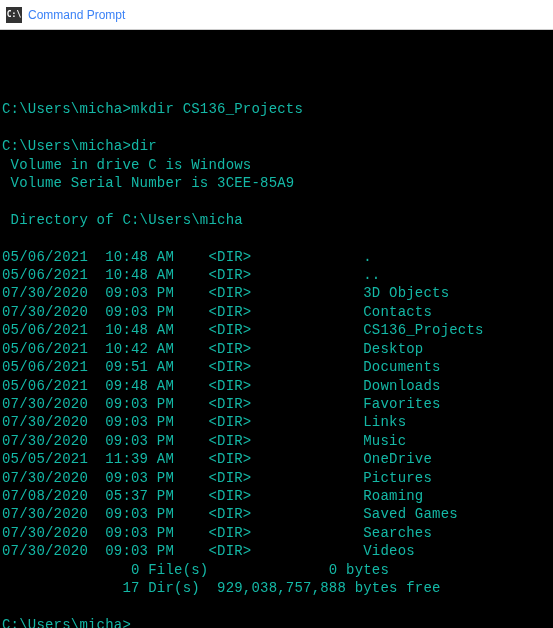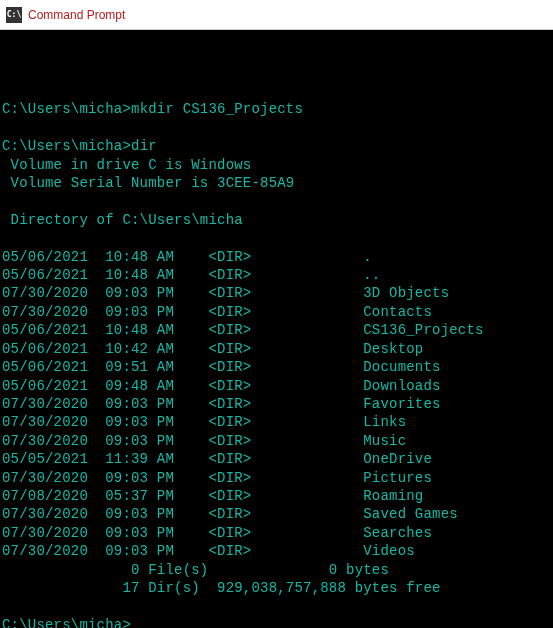--- a/index.html
+++ b/index.html
@@ -30,21 +30,21 @@
       background: #333;
       display: flex;
       align-items: center;
       justify-content: center;
       color: #fff;
       font-size: 8px;
       font-weight: bold;
       font-family: Consolas, monospace;
     }
     .titlebar-text {
-      color: #b91c1c;
+      color: #3b82f6;
       font-family: 'Segoe UI', Tahoma, sans-serif;
       font-size: 12px;
     }
     .terminal {
       background: #000;
       color: #14b8a6;
       padding: 8px 2px 2px 2px;
       white-space: pre;
       line-height: 18.4px;
       letter-spacing: 0.2px;

